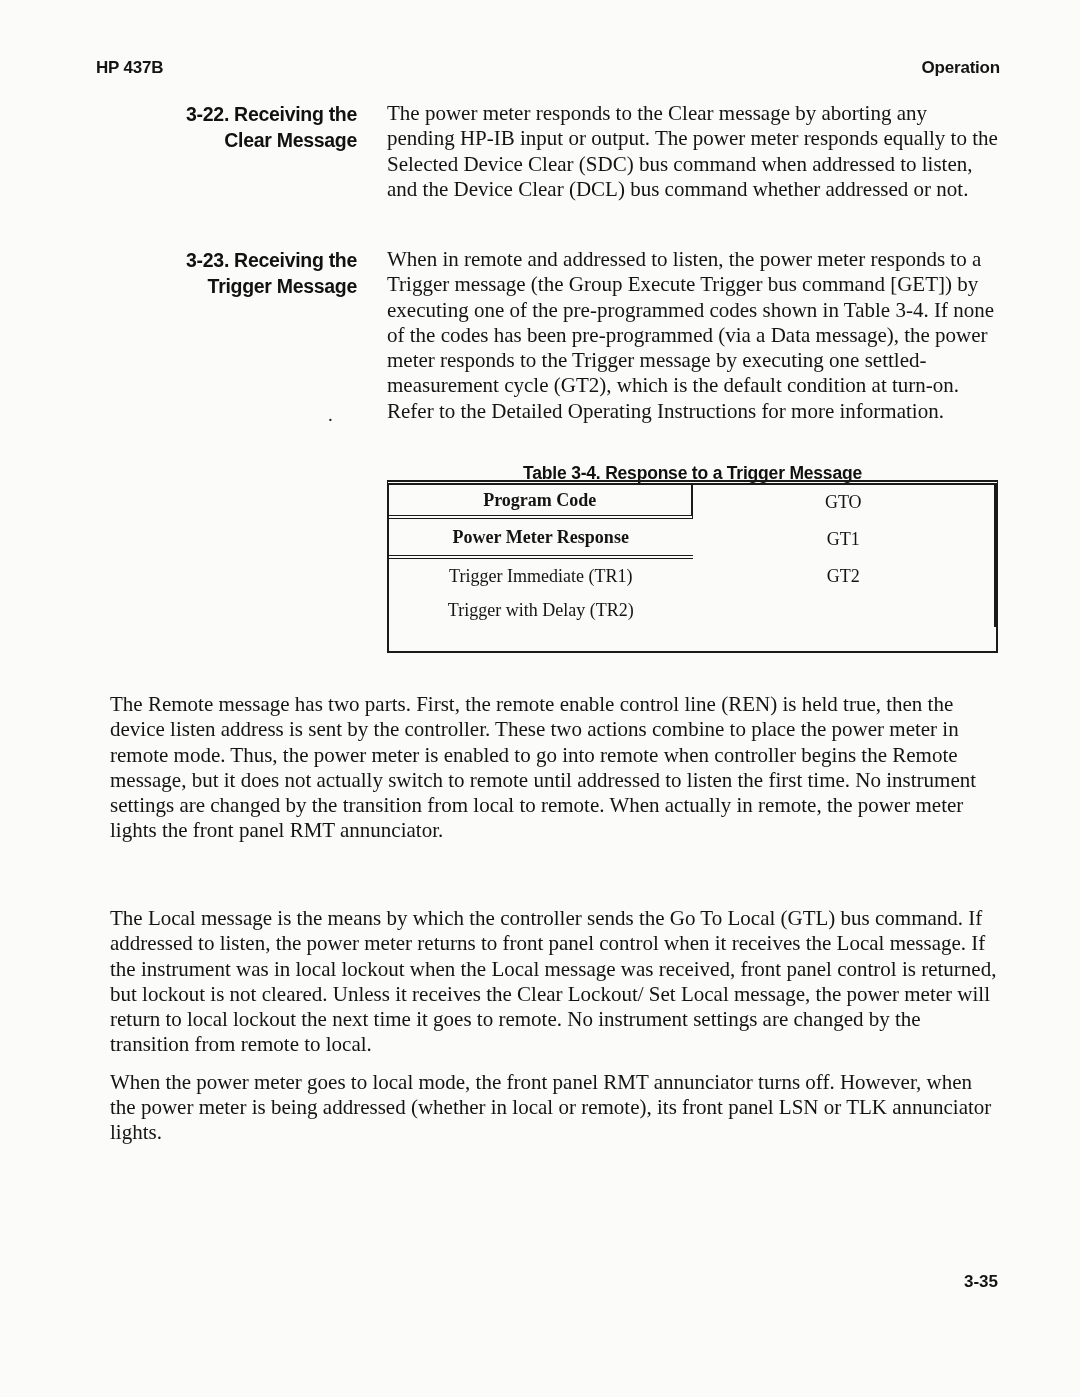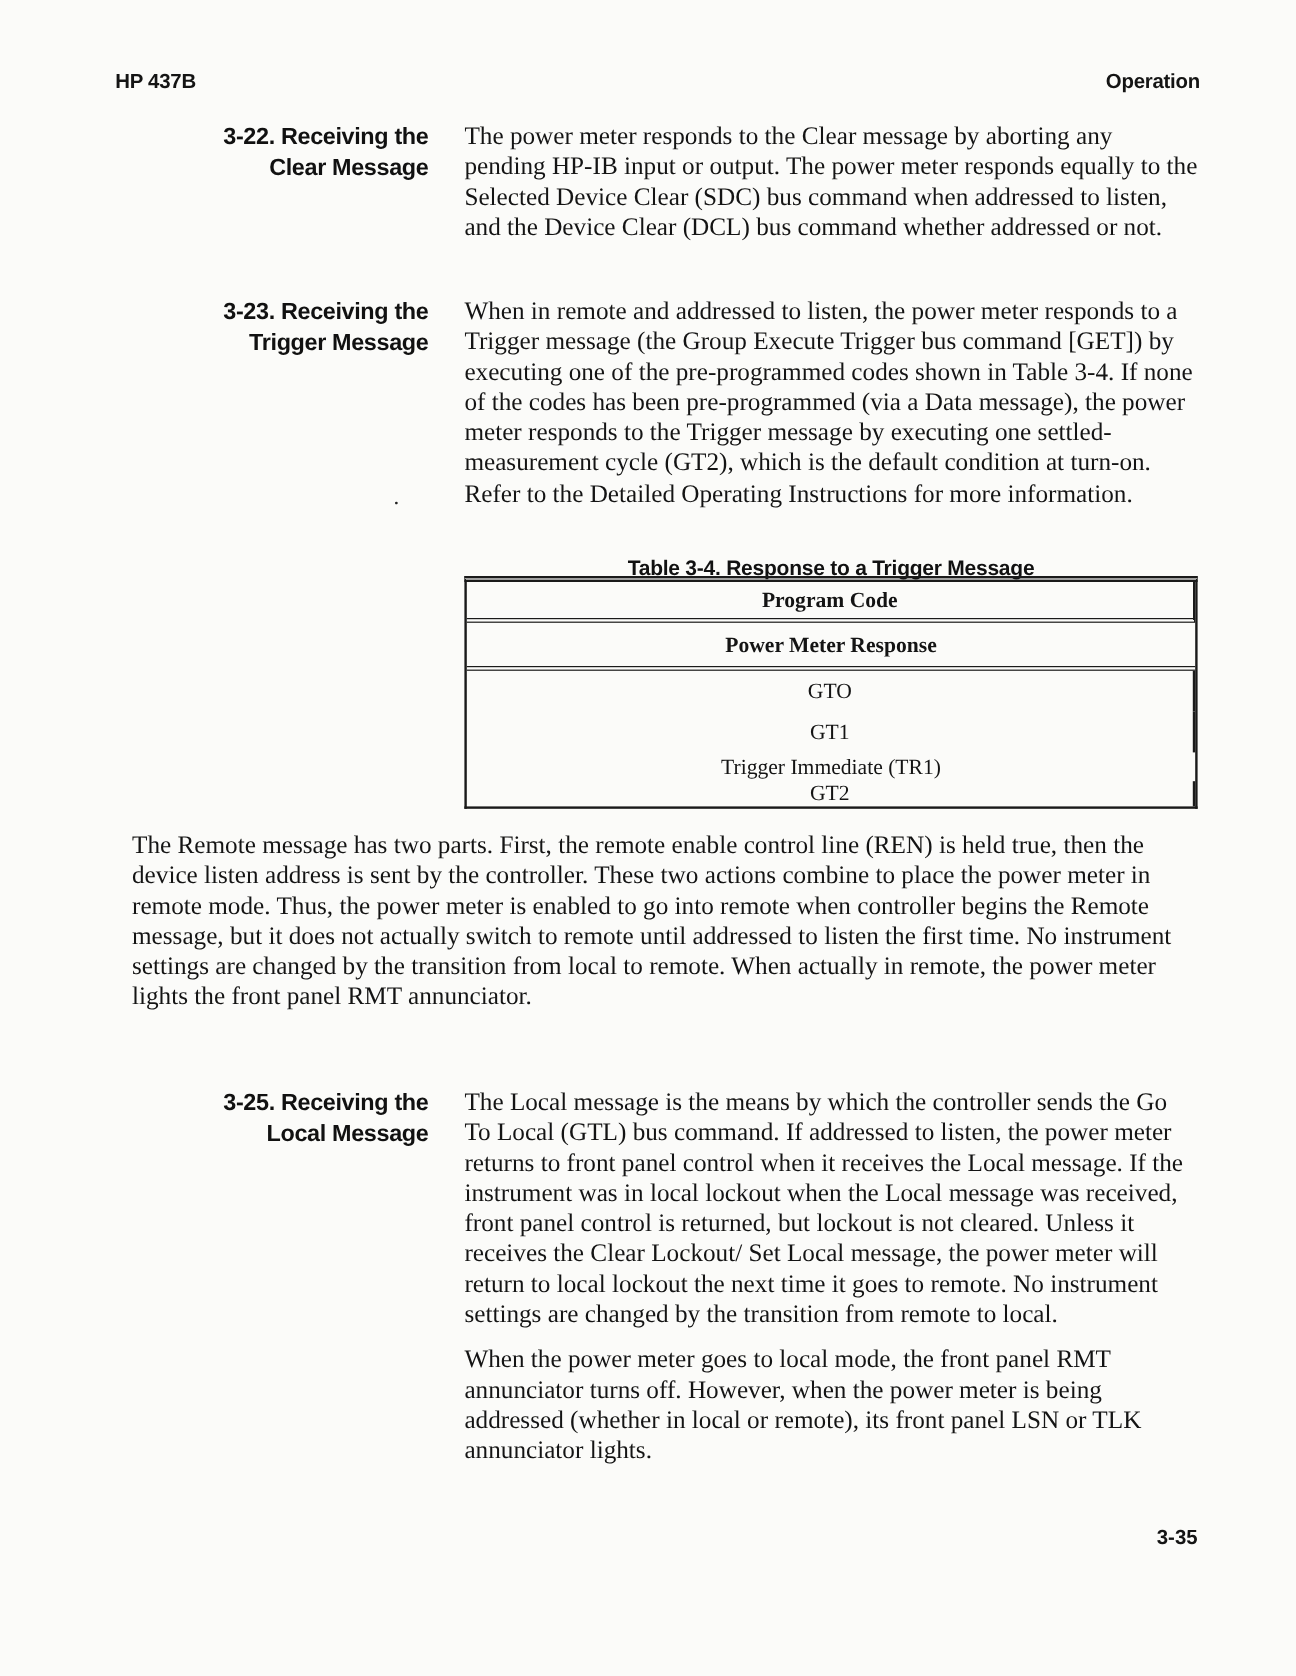--- a/index.html
+++ b/index.html
@@ -56,21 +56,21 @@
     position: absolute; top: 451px; left: 387px; width: 611px;
     text-align: center;
     font-family: "Liberation Sans", sans-serif;
     font-weight: 700; font-size: 17.5px; letter-spacing: -0.2px;
     color: #111;
     margin-top: 12px;
   }
   .dtable {
     position: absolute; top: 480px; left: 387px; width: 607px;
     display: grid;
-    grid-template-columns: 1fr;
+    grid-template-columns: 1fr 1fr;
     grid-template-rows: 34px 40px 34px 34px 24px;
     border: 2px solid #1a1a1a;
     border-top: 5px double #1a1a1a;
     background: transparent;
   }
   .cell {
     display: flex; align-items: center; justify-content: center;
     font-size: 18px;
   }
   .cell.l { border-right: 2px solid #1a1a1a; }
@@ -114,44 +114,41 @@
       <p>When in remote and addressed to listen, the power meter responds to a Trigger message (the Group Execute Trigger bus command [GET]) by executing one of the pre-programmed codes shown in Table 3-4. If none of the codes has been pre-programmed (via a Data message), the power meter responds to the Trigger message by executing one settled-measurement cycle (GT2), which is the default condition at turn-on. Refer to the Detailed Operating Instructions for more information.</p>
     </div>
   </section>
 
   <span class="stray">.</span>
 
   <div class="tbl-caption">Table 3-4. Response to a Trigger Message</div>
 
   <div class="dtable">
     <div class="cell th l">Program Code</div>
+    <div class="cell l">GTO</div>
+
     <div class="cell th">Power Meter Response</div>
-
-    <div class="cell l">GTO</div>
 
     <div class="cell l">GT1</div>
     <div class="cell">Trigger Immediate (TR1)</div>
 
     <div class="cell l">GT2</div>
+    <div class="cell">Trigger with Delay (TR2)</div>
 
     <div class="cell l"></div>
     <div class="cell"></div>
   </div>
 
   <section class="sec" style="top:692px">
     <div class="sec-body">
       <p>The Remote message has two parts. First, the remote enable control line (REN) is held true, then the device listen address is sent by the controller. These two actions combine to place the power meter in remote mode. Thus, the power meter is enabled to go into remote when controller begins the Remote message, but it does not actually switch to remote until addressed to listen the first time. No instrument settings are changed by the transition from local to remote. When actually in remote, the power meter lights the front panel RMT annunciator.</p>
     </div>
   </section>
 
   <section class="sec" style="top:906px">
-    <div class="sec-head">
-      <span class="hl">3-25. Receiving the</span>
-      <span class="hl">Local Message</span>
-    </div>
     <div class="sec-body">
       <p>The Local message is the means by which the controller sends the Go To Local (GTL) bus command. If addressed to listen, the power meter returns to front panel control when it receives the Local message. If the instrument was in local lockout when the Local message was received, front panel control is returned, but lockout is not cleared. Unless it receives the Clear Lockout/ Set Local message, the power meter will return to local lockout the next time it goes to remote. No instrument settings are changed by the transition from remote to local.</p>
       <p>When the power meter goes to local mode, the front panel RMT annunciator turns off. However, when the power meter is being addressed (whether in local or remote), its front panel LSN or TLK annunciator lights.</p>
     </div>
   </section>
 
   <div class="pg-footer">3-35</div>
 
 </div>
 

